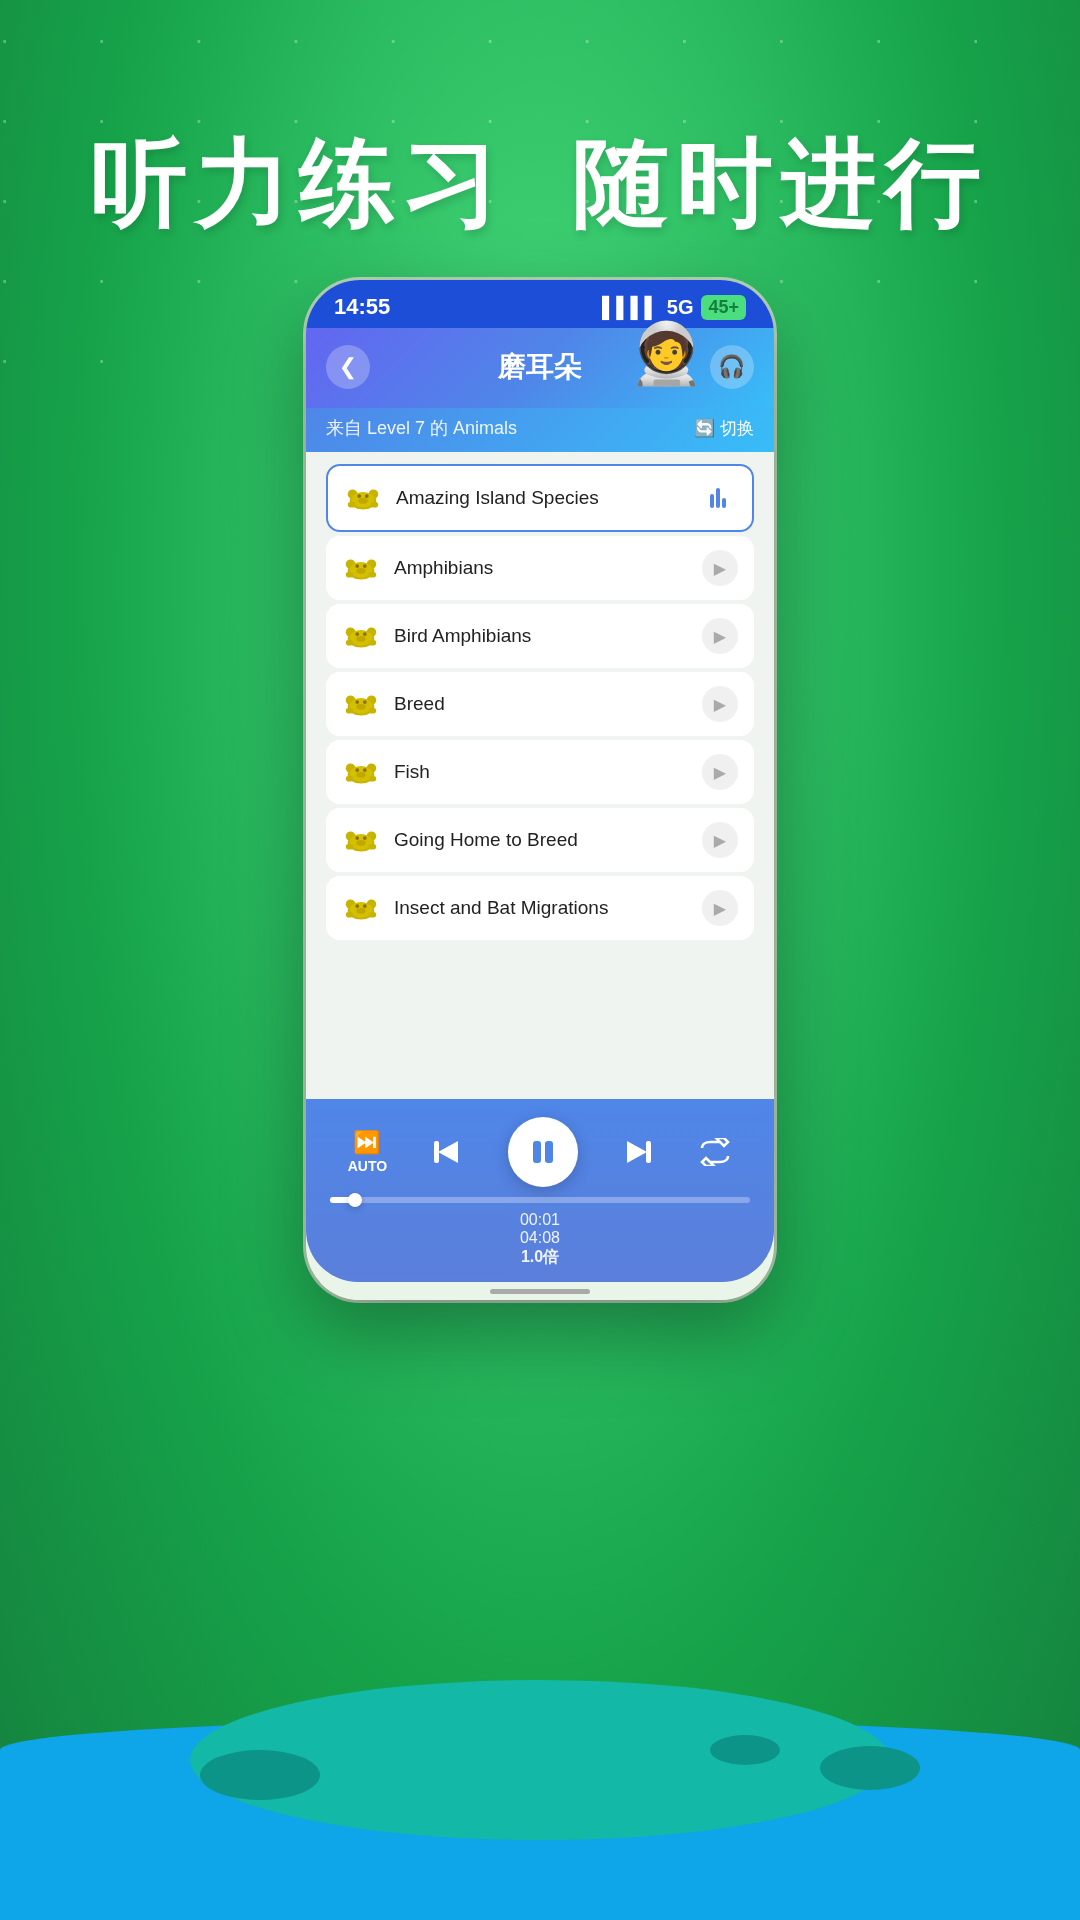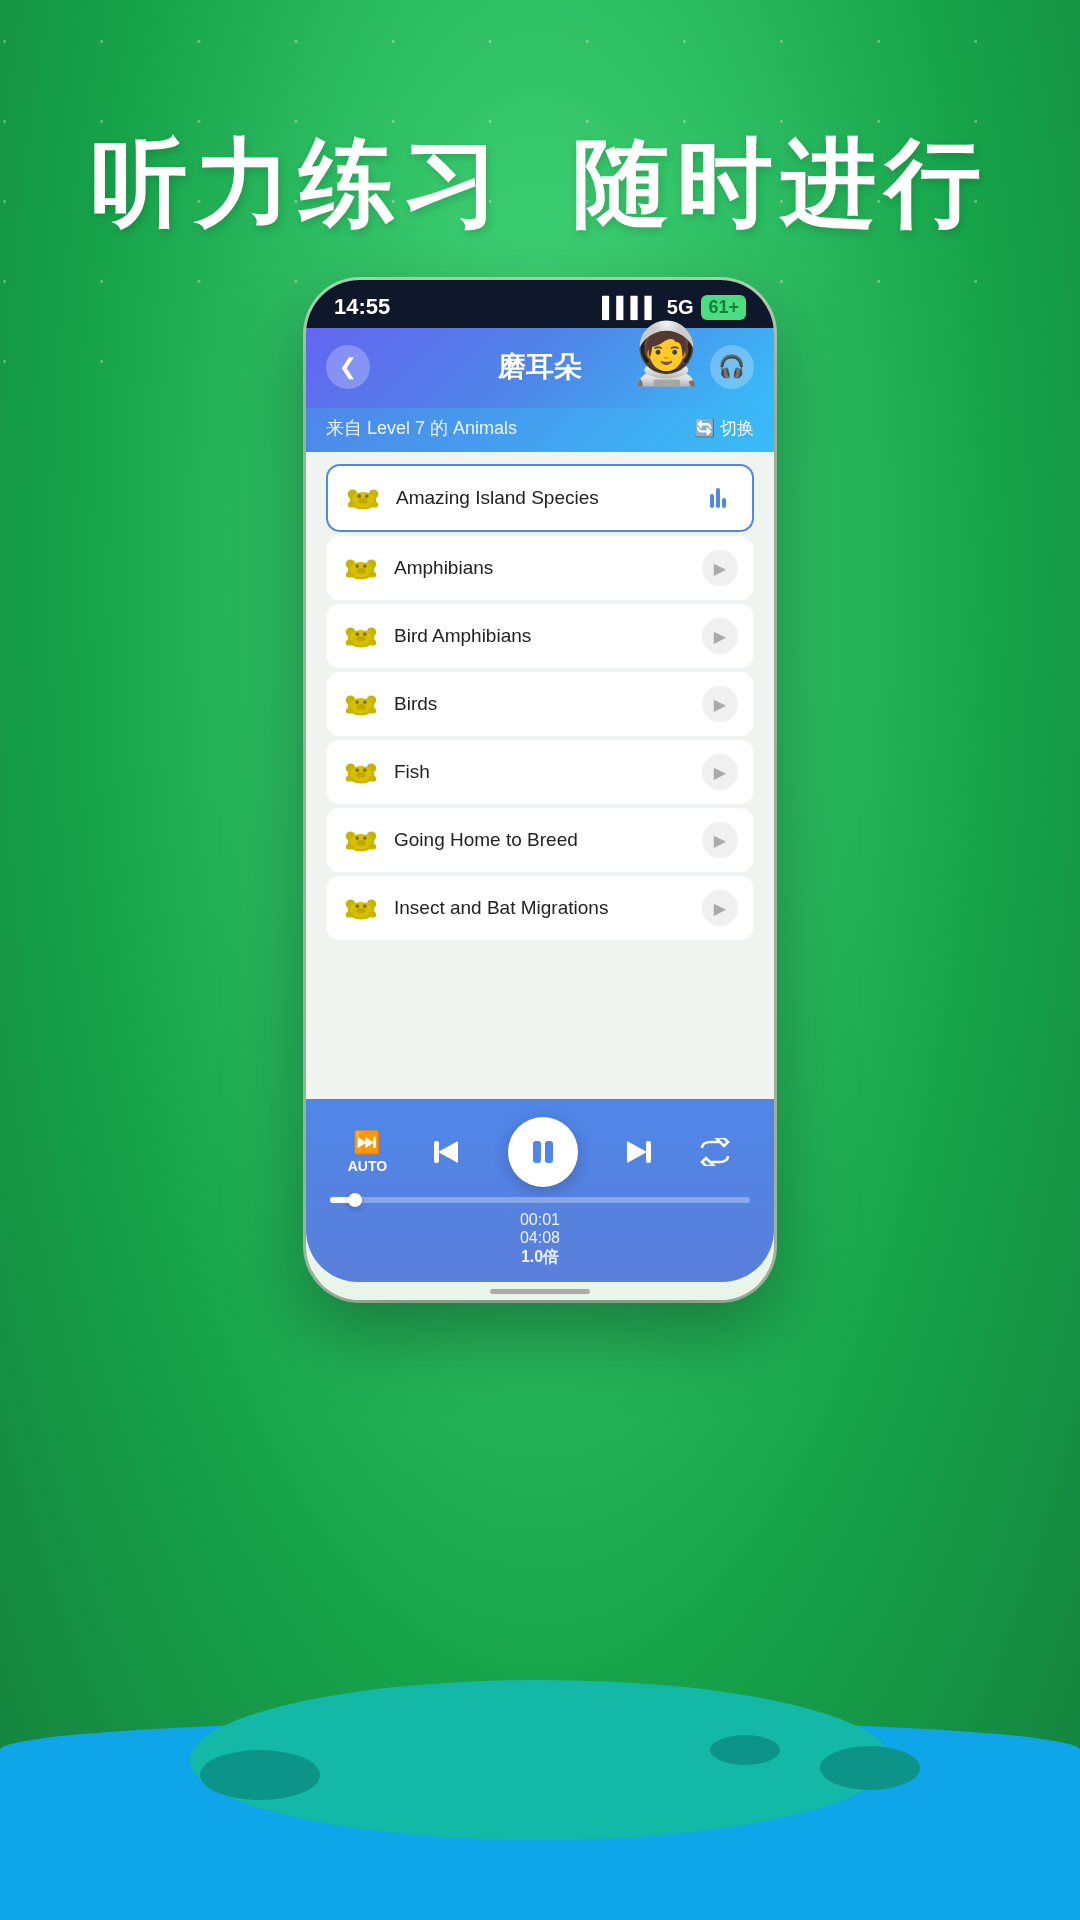--- a/index.html
+++ b/index.html
@@ -120,21 +120,21 @@
       background: #e8f5e8;
       border-radius: 54px;
       box-shadow: 0 30px 80px rgba(0,0,0,0.35), 0 0 0 3px #b8d8b8;
       overflow: hidden;
       display: flex;
       flex-direction: column;
     }
 
     
     .status-bar {
-      background: #0f172a;
+      background: #1d4ed8;
       padding: 14px 28px 8px;
       display: flex;
       justify-content: space-between;
       align-items: center;
       color: white;
       font-size: 22px;
       font-weight: 600;
     }
     .status-right {
       display: flex;
@@ -416,21 +416,21 @@
 </div>
 
 <div class="phone-wrap">
   <div class="phone">
 
     <div class="status-bar">
       <span>14:55</span>
       <div class="status-right">
         <span>▌▌▌▌</span>
         <span>5G</span>
-        <span class="battery-badge">61+</span>
+        <span class="battery-badge">45+</span>
       </div>
     </div>
 
     <div class="app-header">
       <div class="header-back-btn">
         <span>❮</span>
       </div>
       <div class="header-center">
         <span class="header-app-name">磨耳朵</span>
       </div>
@@ -522,21 +522,21 @@
             <ellipse cx="9" cy="11" rx="5" ry="5" fill="#c8b400"></ellipse>
             <ellipse cx="31" cy="11" rx="5" ry="5" fill="#c8b400"></ellipse>
             <ellipse cx="20" cy="17" rx="12" ry="8" fill="#d4c000"></ellipse>
             <circle cx="16" cy="13" r="2" fill="#8b7000"></circle>
             <circle cx="24" cy="13" r="2" fill="#8b7000"></circle>
             <ellipse cx="20" cy="18" rx="5" ry="3" fill="#c0a800"></ellipse>
             <ellipse cx="32" cy="22" rx="4" ry="3" fill="#c8b400"></ellipse>
             <ellipse cx="8" cy="22" rx="4" ry="3" fill="#c8b400"></ellipse>
           </svg>
         </div>
-        <span class="track-name">Birds</span>
+        <span class="track-name">Breed</span>
         <div class="track-action">
           <span>▶</span>
         </div>
       </div>
 
       <div class="track-item">
         <div class="track-icon">
           <svg viewBox="0 0 40 30" xmlns="http://www.w3.org/2000/svg">
             <ellipse cx="20" cy="18" rx="14" ry="9" fill="#c8b400"></ellipse>
             <ellipse cx="9" cy="11" rx="5" ry="5" fill="#c8b400"></ellipse>

